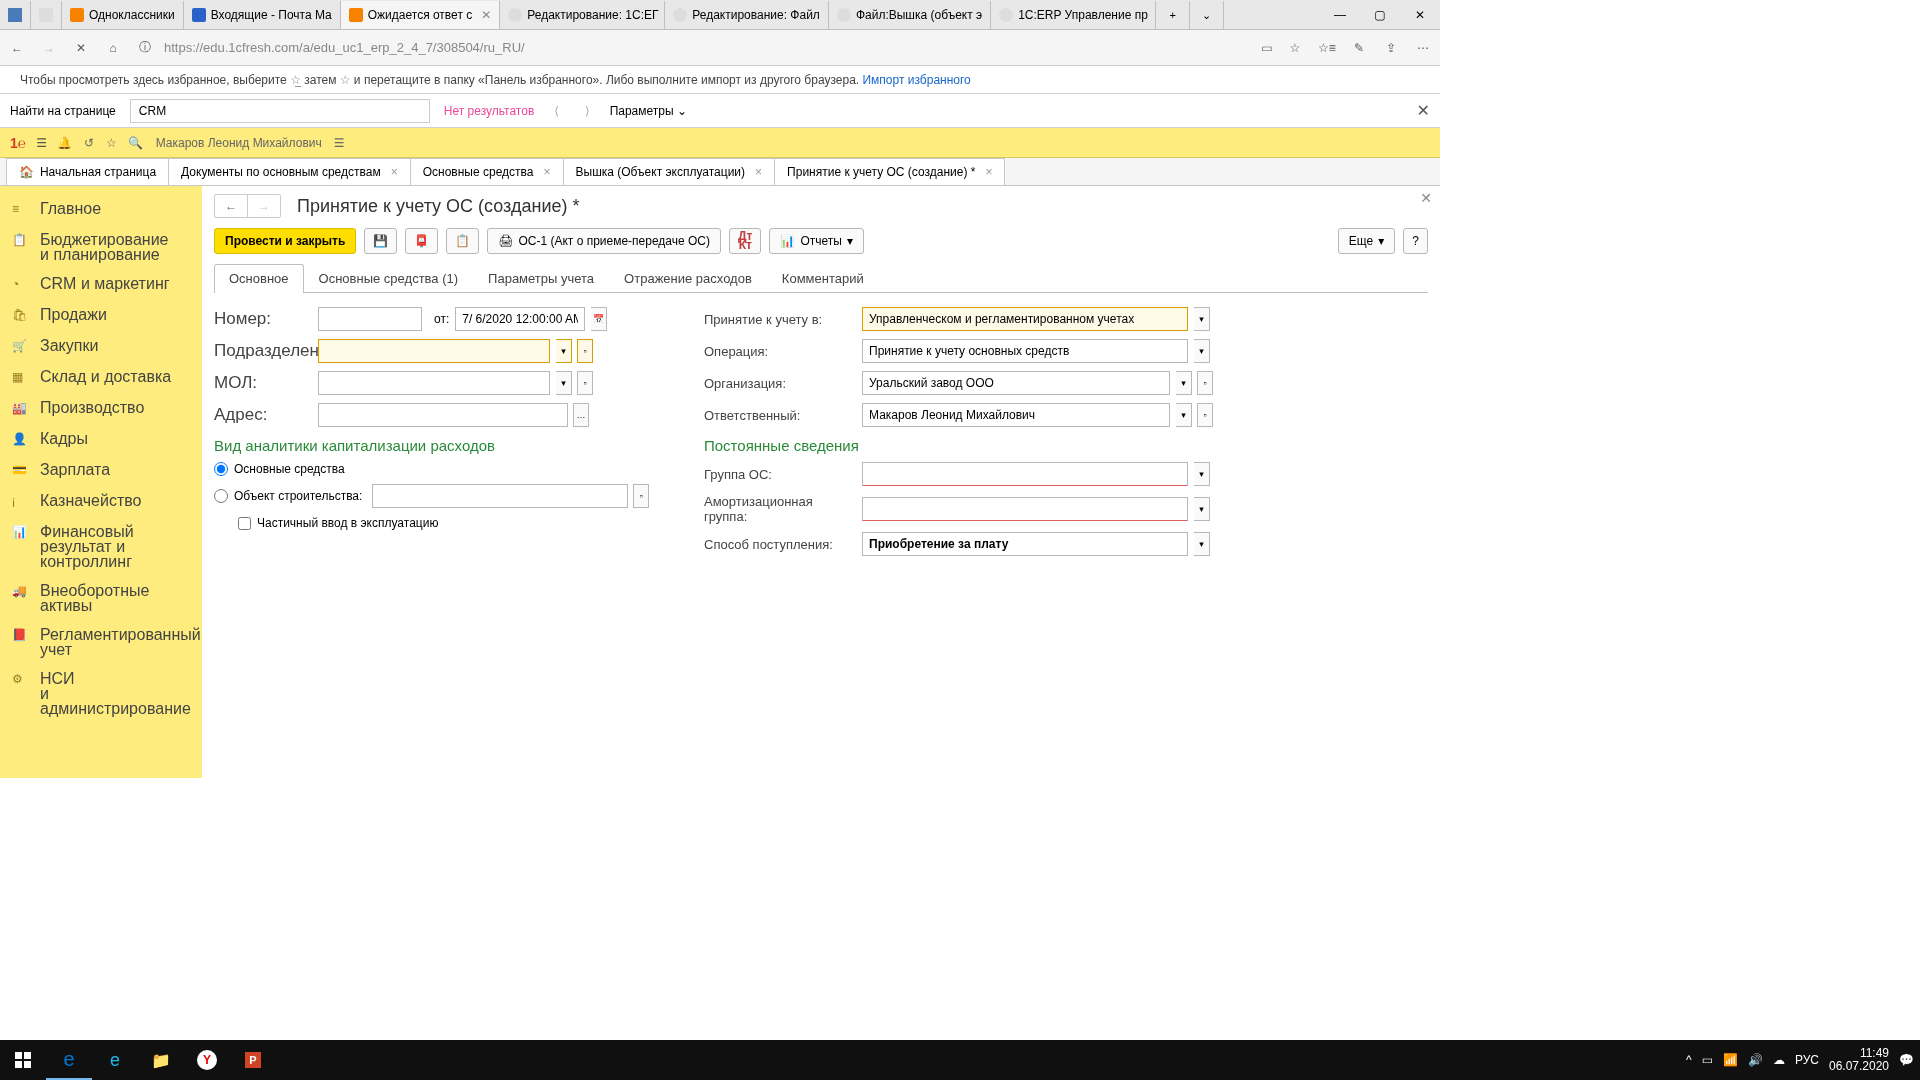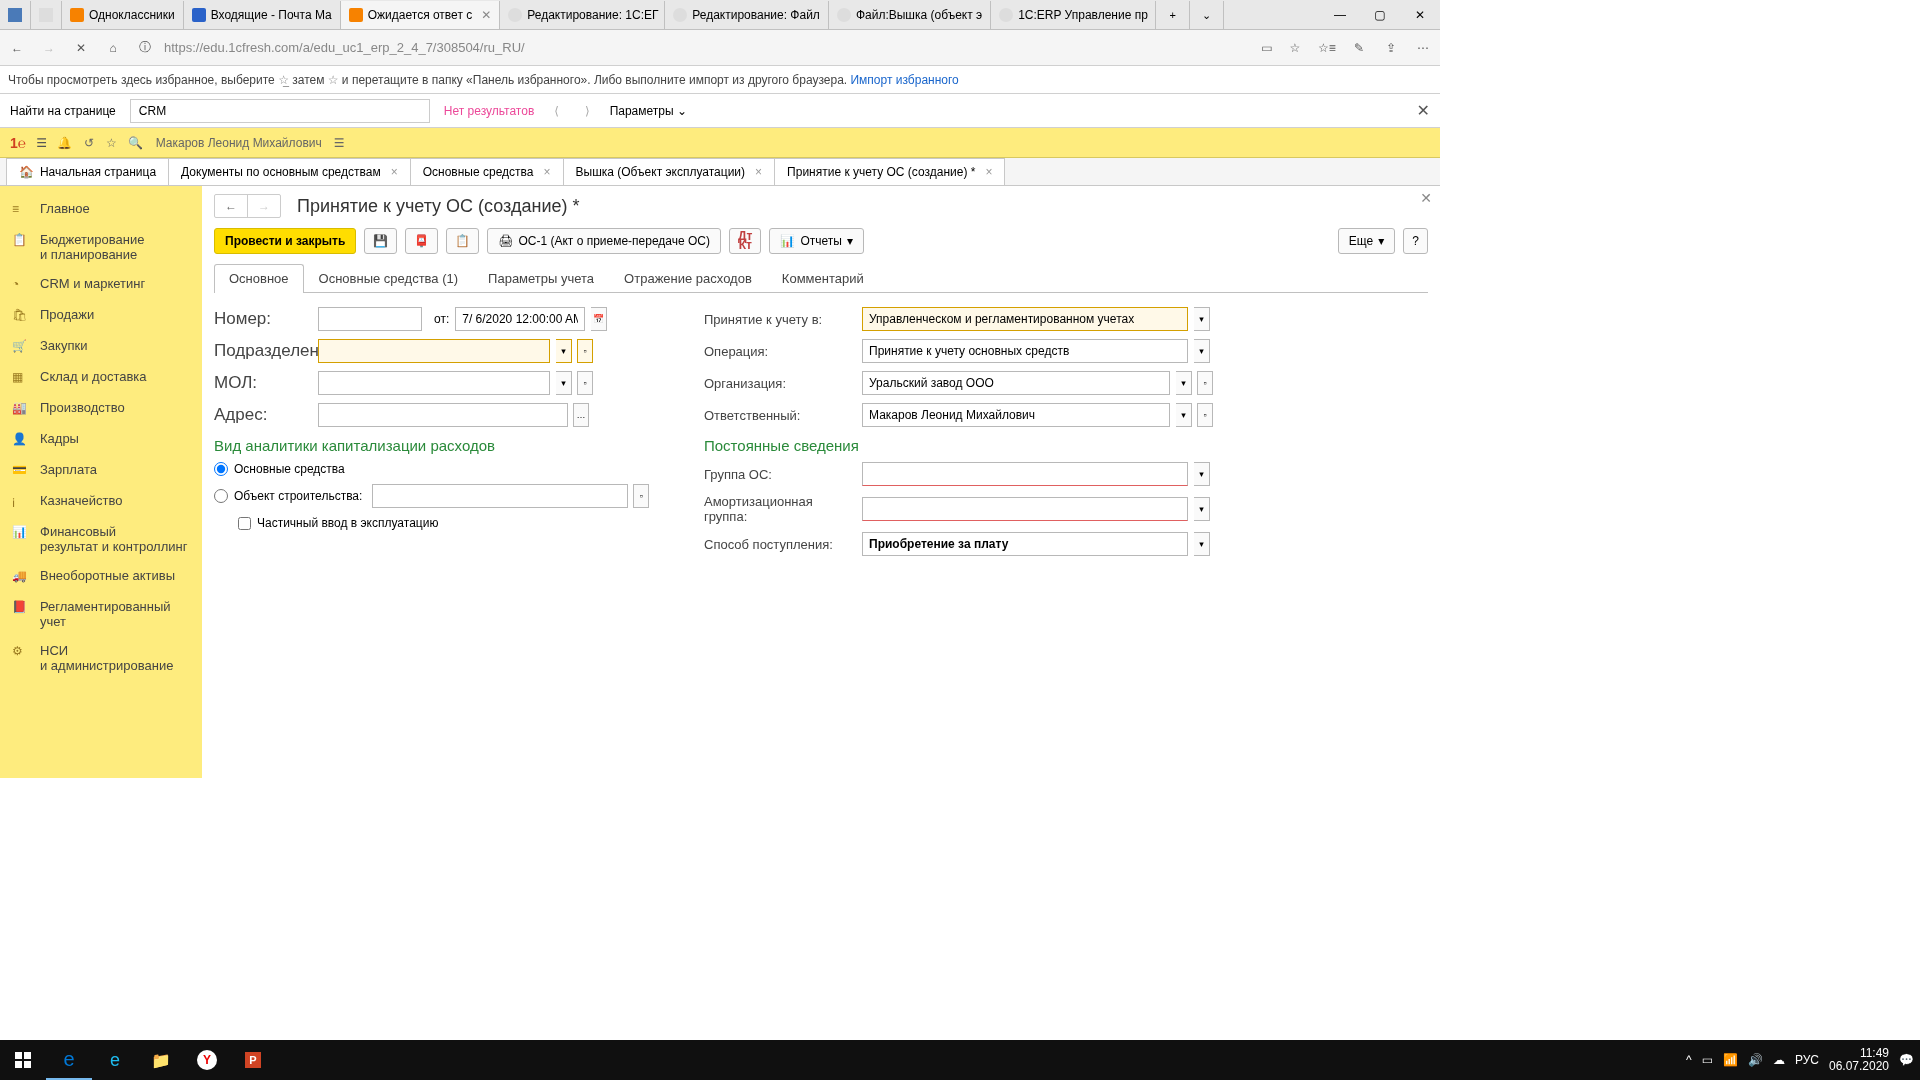--- a/index.html
+++ b/index.html
@@ -8,42 +8,42 @@
 .tab{display:flex;align-items:center;padding:0 8px;height:28px;border-right:1px solid #c0c0c0;gap:5px;max-width:165px;overflow:hidden;white-space:nowrap;font-size:11px;cursor:pointer}
 .tab.active{background:#f5f5f5}
 .tab-ico{width:14px;height:14px;display:inline-block;flex-shrink:0}
 .tab-close{margin-left:4px;color:#888}
 .win-btns{margin-left:auto;display:flex}
 .win-btn{width:40px;height:28px;display:flex;align-items:center;justify-content:center;cursor:pointer}
 .nav-bar{display:flex;align-items:center;height:36px;background:#f5f5f5;padding:0 8px;gap:14px;border-bottom:1px solid #d0d0d0}
 .nav-btn{width:18px;height:18px;cursor:pointer;color:#555;display:flex;align-items:center;justify-content:center}
 .url-bar{flex:1;display:flex;align-items:center;gap:10px;color:#555;font-size:13px}
 .url-bar input{border:none;background:none;flex:1;font-size:13px;color:#888}
-.fav-hint{background:#fff;padding:6px 8px;font-size:13px;color:#444;border-bottom:1px solid #d0d0d0}
+.fav-hint{background:#fff;padding:6px 20px;font-size:13px;color:#444;border-bottom:1px solid #d0d0d0}
 .fav-hint a{color:#1a66cc;text-decoration:none}
 .star{color:#888}
 .find-bar{display:flex;align-items:center;height:34px;background:#fff;padding:0 10px;gap:14px;border-bottom:1px solid #d0d0d0}
 .find-bar input{border:1px solid #ccc;height:24px;padding:0 8px;width:300px}
 .find-none{color:#ec4899}
 .find-arrow{color:#aaa;cursor:pointer;padding:0 6px}
 .find-close{margin-left:auto;cursor:pointer;font-size:16px;color:#555}
 .app-bar{display:flex;align-items:center;height:30px;background:#FEEC7E;padding:0 10px;gap:10px;border-bottom:1px solid #d8c860}
 .logo{color:#d04020;font-weight:bold;font-size:14px}
 .ham{cursor:pointer;color:#555}
 .app-title{flex:1;color:#444;font-size:12px}
 .app-right{display:flex;gap:12px;align-items:center;color:#666}
 .app-tabs{display:flex;background:#f5f5f5;height:28px;border-bottom:1px solid #c8c8c8}
 .atab{display:flex;align-items:center;padding:0 12px;border-right:1px solid #c8c8c8;gap:6px;cursor:pointer;background:#fff;border-top:1px solid #c8c8c8;white-space:nowrap;font-size:12px}
 .atab.first{border-left:1px solid #c8c8c8;margin-left:6px}
 .atab .x{color:#999;margin-left:4px}
 .main{display:flex;height:calc(820px - 30px - 36px - 30px - 34px - 30px - 28px - 40px)}
 .sidenav{width:202px;background:#FEEC7E;padding:8px 0;overflow-y:auto}
 .snav-item{display:flex;align-items:flex-start;padding:7px 12px;gap:12px;cursor:pointer;color:#444}
 .snav-ico{width:16px;height:16px;flex-shrink:0;margin-top:1px}
-.snav-txt{font-size:13px;line-height:15px}
+.snav-txt{font-size:16px;line-height:15px}
 .content{flex:1;padding:8px 12px;overflow:auto;position:relative;background:#fff}
 .hdr{display:flex;align-items:center;gap:16px;margin-bottom:10px}
 .navbk{display:flex;border:1px solid #ccc;border-radius:2px}
 .navbk span{padding:4px 10px;cursor:pointer;color:#666}
 .navbk span+span{border-left:1px solid #ccc}
 .page-title{font-size:18px;color:#333}
 .close-pg{position:absolute;right:8px;top:4px;cursor:pointer;color:#888;font-size:14px}
 .toolbar{display:flex;gap:8px;margin-bottom:10px;align-items:center}
 .btn{border:1px solid #b8b8b8;border-radius:3px;background:#fafafa;padding:5px 10px;cursor:pointer;font-size:12px;display:flex;align-items:center;gap:5px;height:26px}
 .btn.yellow{background:#FFDD00;border-color:#d8bc00;font-weight:bold}

